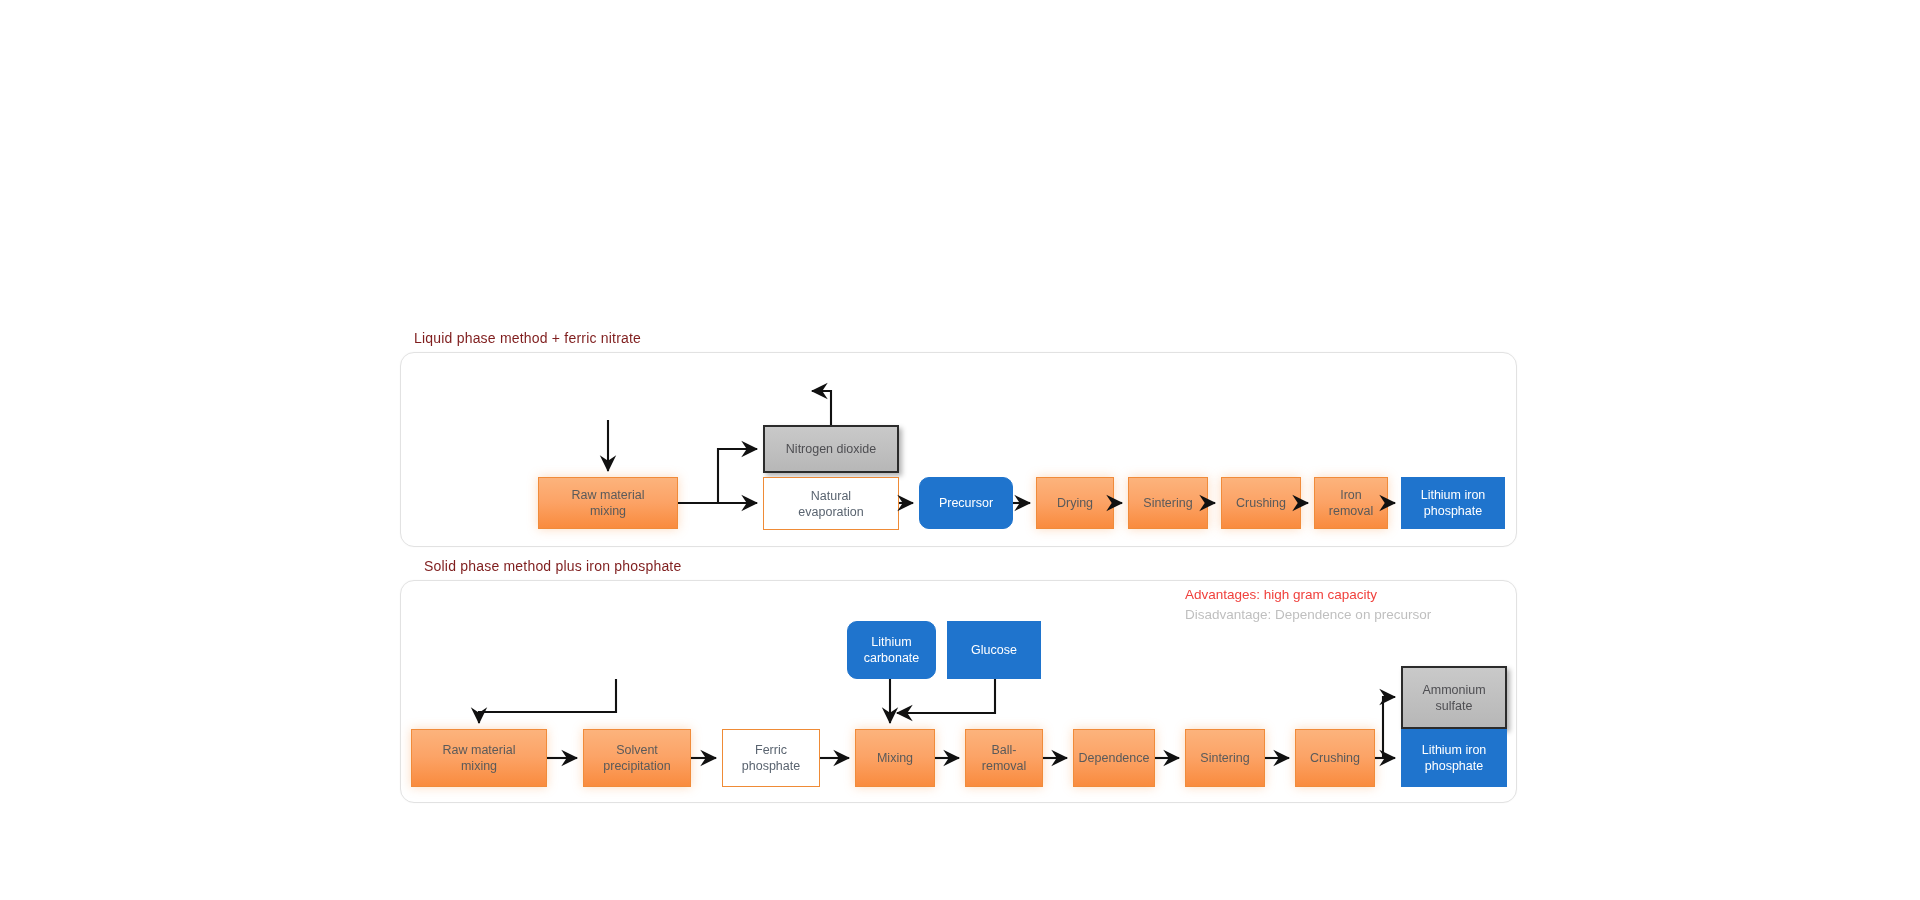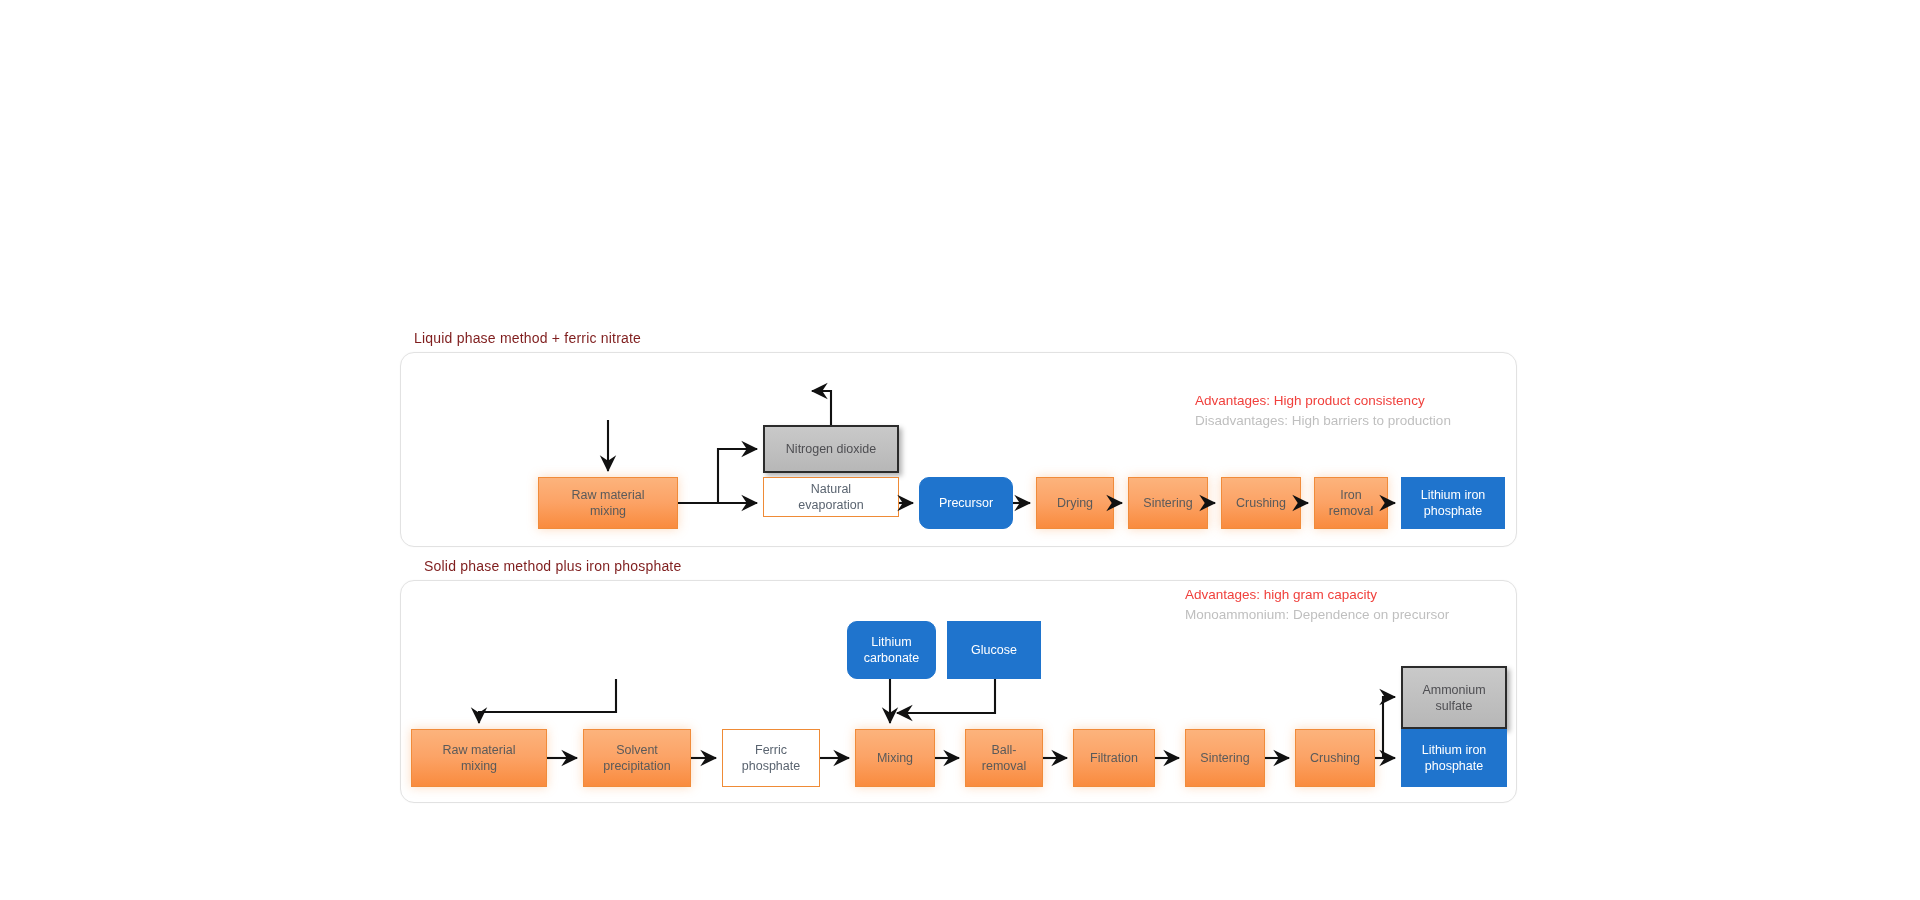--- a/index.html
+++ b/index.html
@@ -94,41 +94,37 @@
   <div class="section-title" style="left:414px; top:330px;">Liquid phase method + ferric nitrate</div>
 
   <div class="panel" style="left:400px; top:352px; width:1117px; height:195px;"></div>
 
 
   <div class="node orange" style="left:538px; top:477px; width:140px; height:52px;">Raw material
 mixing</div>
 
   <div class="node gray" style="left:763px; top:425px; width:136px; height:48px;">Nitrogen dioxide</div>
 
-  <div class="node white-orange" style="left:763px; top:477px; width:136px; height:40px;">Natural
+  <div class="node white-orange" style="left:763px; top:477px; width:136px; height:53px;">Natural
 evaporation</div>
 
   <div class="node blue" style="left:919px; top:477px; width:94px; height:52px;border-radius:10px;">Precursor</div>
 
   <div class="node orange" style="left:1036px; top:477px; width:78px; height:52px;">Drying</div>
 
   <div class="node orange" style="left:1128px; top:477px; width:80px; height:52px;">Sintering</div>
 
   <div class="node orange" style="left:1221px; top:477px; width:80px; height:52px;">Crushing</div>
 
   <div class="node orange" style="left:1314px; top:477px; width:74px; height:52px;">Iron
 removal</div>
 
   <div class="node blue" style="left:1401px; top:477px; width:104px; height:52px;">Lithium iron
 phosphate</div>
 
-  <div class="adv" style="left:1195px; top:391px;">
-    <span class="good">Advantages: High product consistency</span>
-    <span class="bad">Disadvantages: High barriers to production</span>
-  </div>
 
   <div class="section-title" style="left:424px; top:558px;">Solid phase method plus iron phosphate</div>
 
   <div class="panel" style="left:400px; top:580px; width:1117px; height:223px;"></div>
 
 
   <div class="node blue" style="left:847px; top:621px; width:89px; height:58px;border-radius:10px;">Lithium
 carbonate</div>
 
   <div class="node blue" style="left:947px; top:621px; width:94px; height:58px;">Glucose</div>
@@ -140,35 +136,35 @@
 precipitation</div>
 
   <div class="node white-orange" style="left:722px; top:729px; width:98px; height:58px;">Ferric
 phosphate</div>
 
   <div class="node orange" style="left:855px; top:729px; width:80px; height:58px;">Mixing</div>
 
   <div class="node orange" style="left:965px; top:729px; width:78px; height:58px;">Ball-
 removal</div>
 
-  <div class="node orange" style="left:1073px; top:729px; width:82px; height:58px;">Filtration</div>
+  <div class="node orange" style="left:1073px; top:729px; width:82px; height:58px;">Dependence</div>
 
   <div class="node orange" style="left:1185px; top:729px; width:80px; height:58px;">Sintering</div>
 
   <div class="node orange" style="left:1295px; top:729px; width:80px; height:58px;">Crushing</div>
 
   <div class="node gray" style="left:1401px; top:666px; width:106px; height:63px;">Ammonium
 sulfate</div>
 
   <div class="node blue" style="left:1401px; top:729px; width:106px; height:58px;">Lithium iron
 phosphate</div>
 
   <div class="adv" style="left:1185px; top:585px;">
     <span class="good">Advantages: high gram capacity</span>
-    <span class="bad">Monoammonium: Dependence on precursor</span>
+    <span class="bad">Disadvantage: Dependence on precursor</span>
   </div>
 
   <svg class="wires" viewBox="0 0 1920 900">
     <defs>
       <marker id="ah" markerWidth="9" markerHeight="9" refX="7.5" refY="4.5" orient="auto" markerUnits="strokeWidth">
         <path d="M0,0.6 L8,4.5 L0,8.4 L2.6,4.5 Z" fill="#111111"></path>
       </marker>
     </defs>
     <g fill="none" stroke="#111111" stroke-width="2.1" marker-end="url(#ah)">
 

